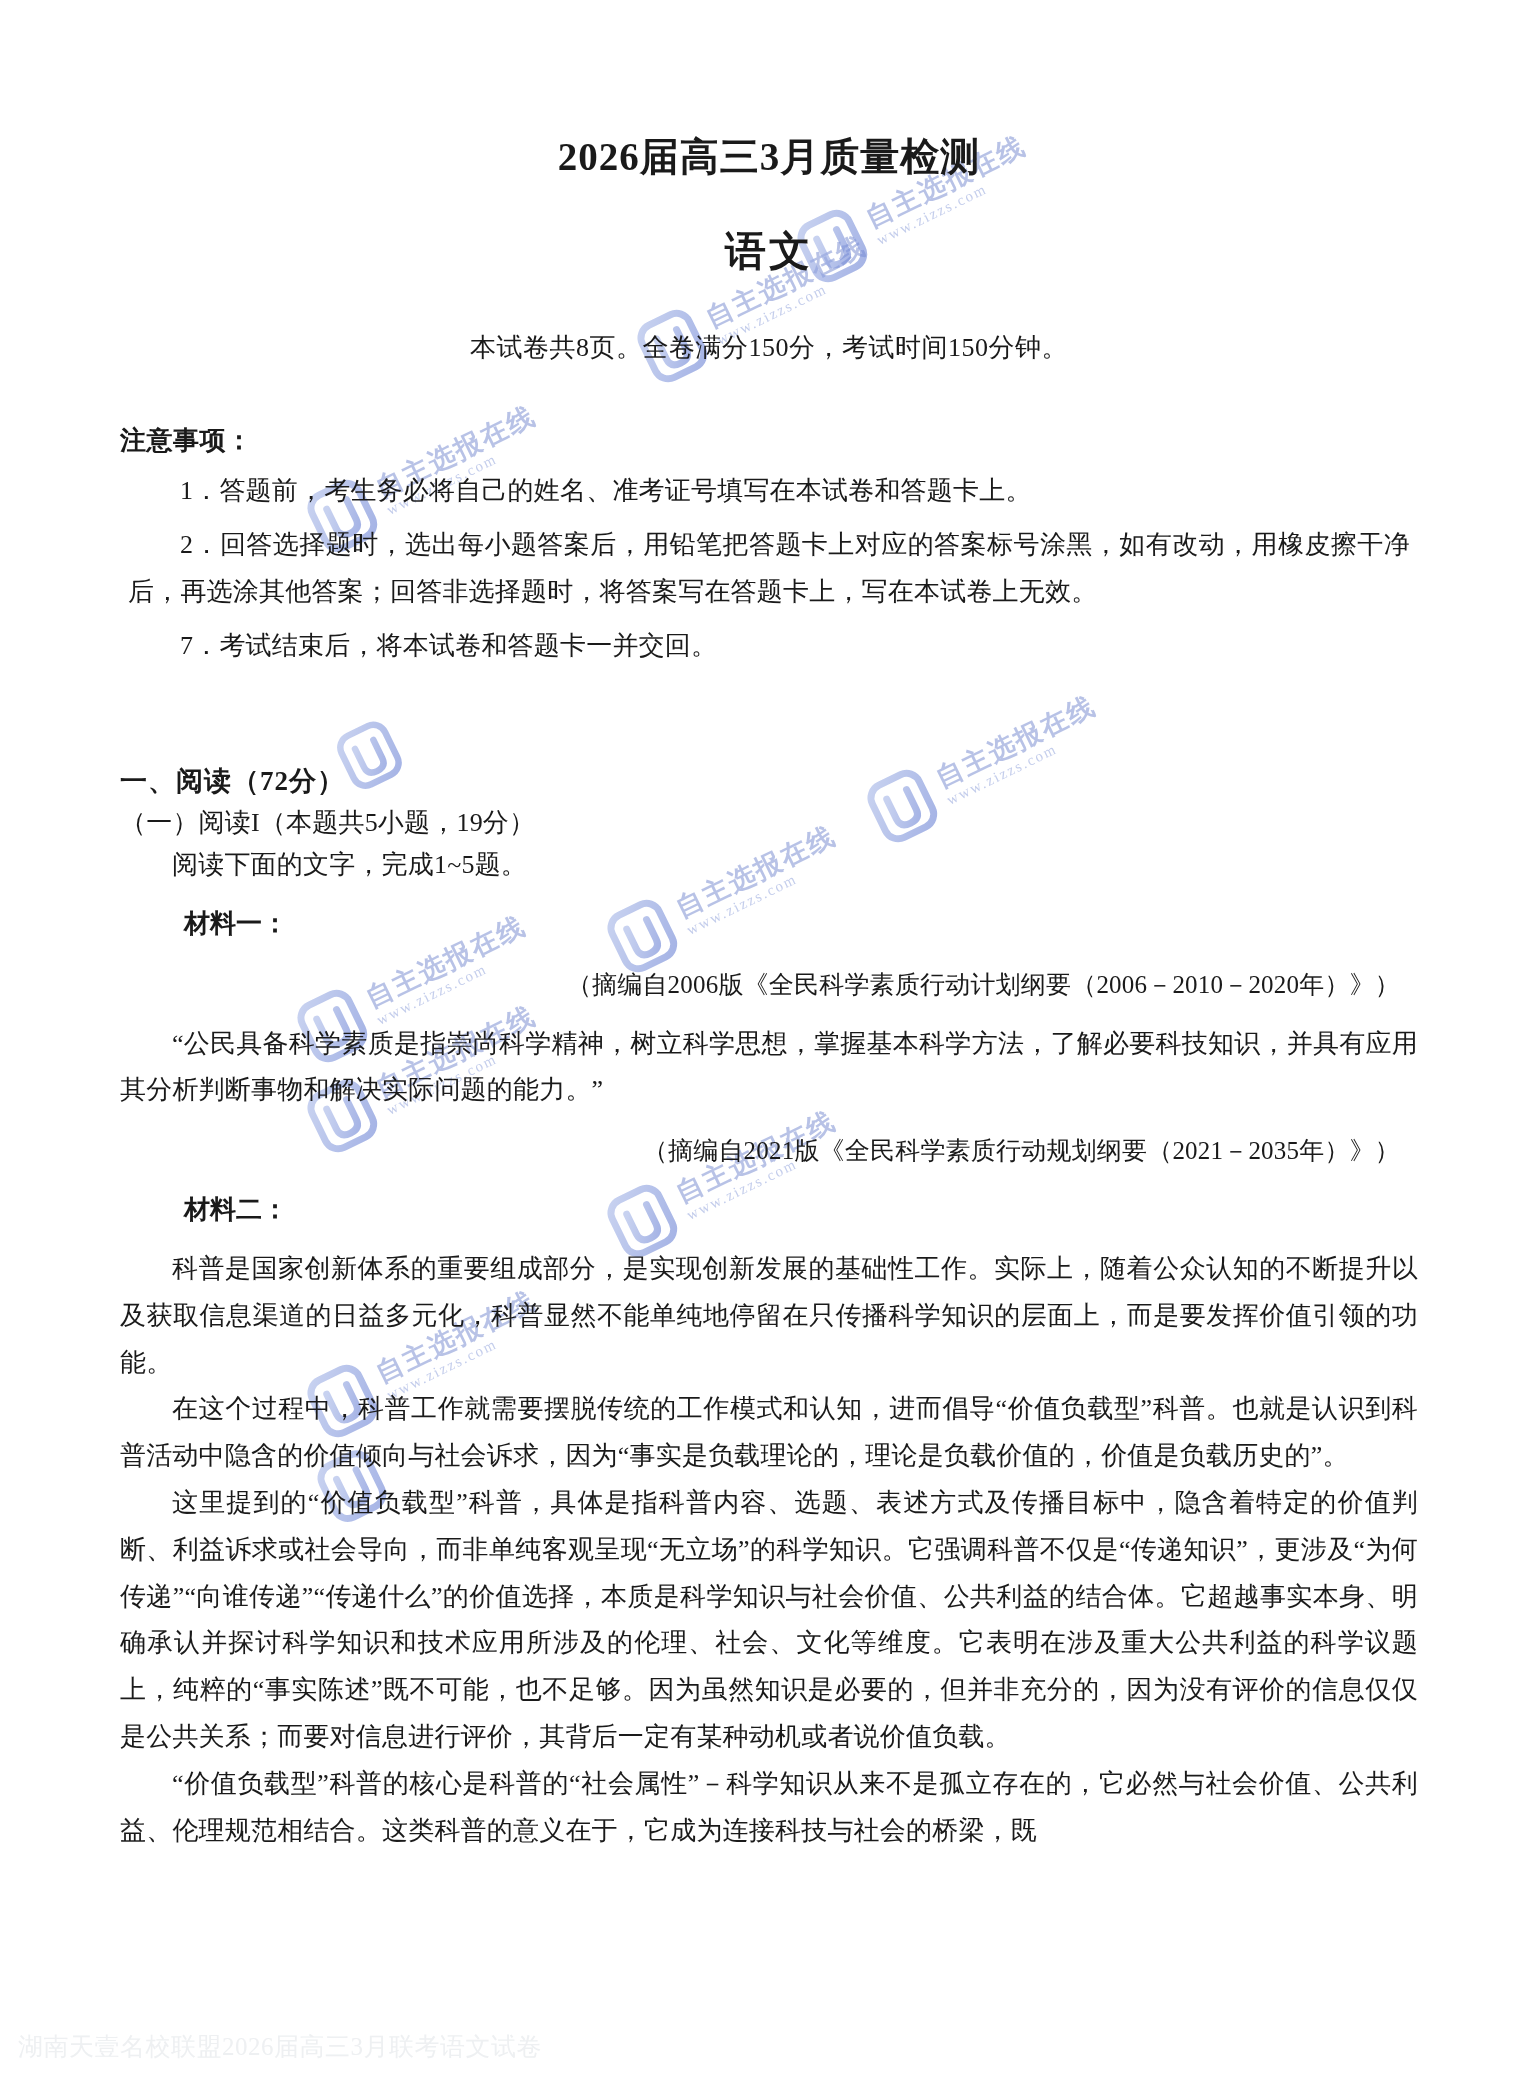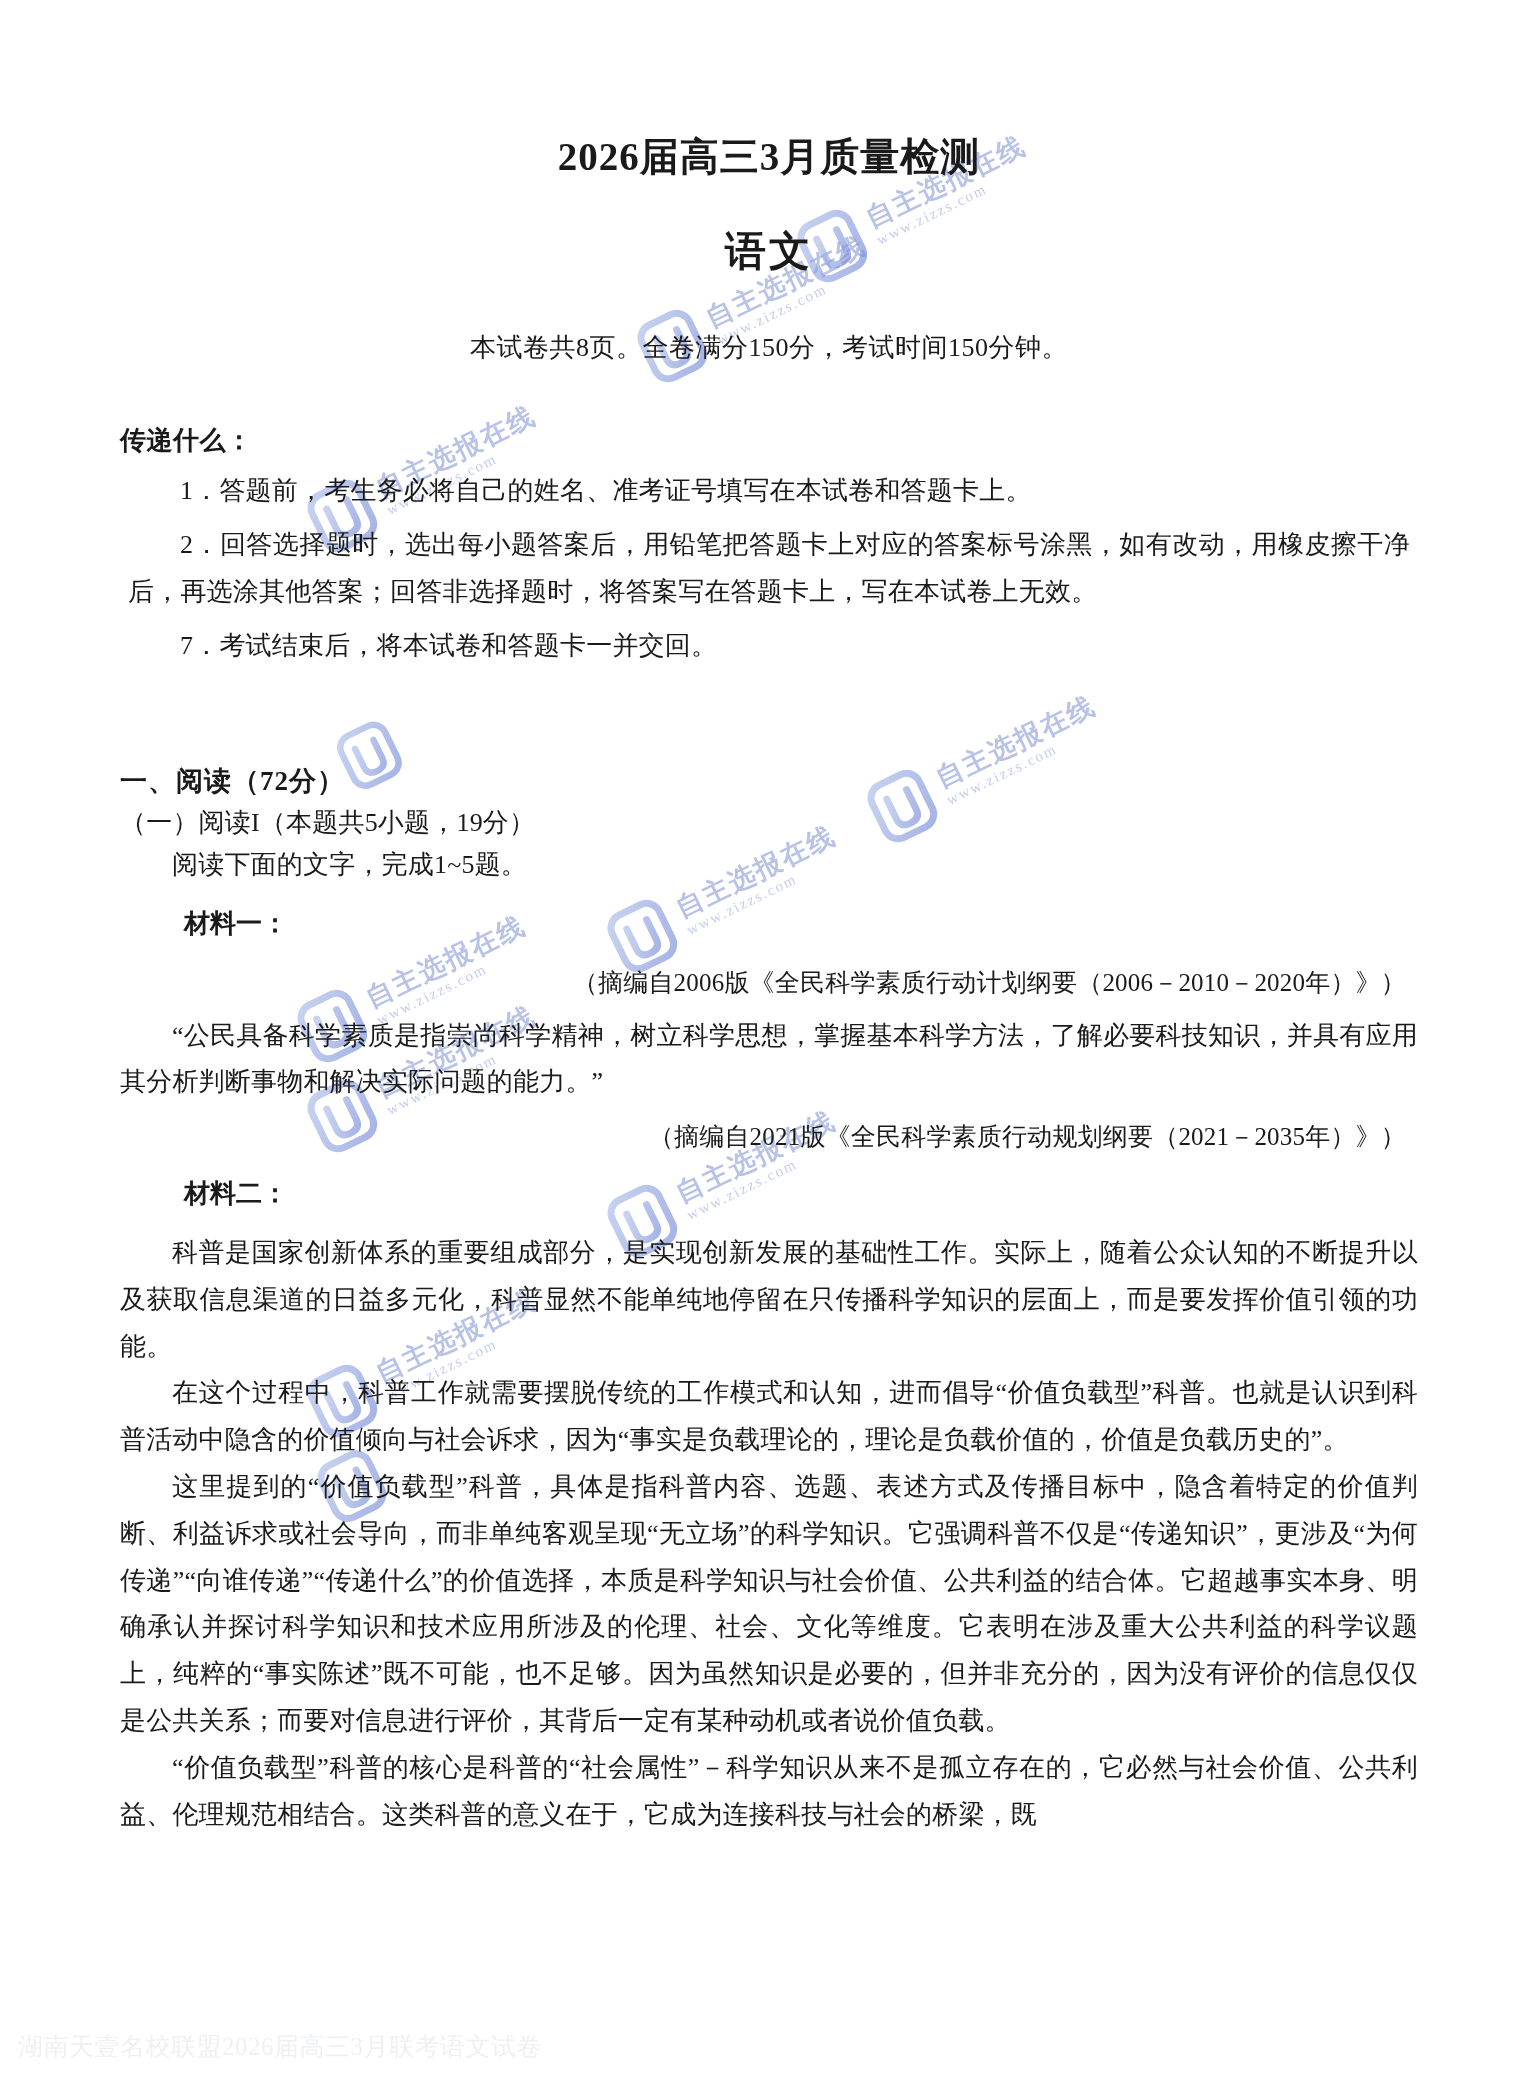--- a/index.html
+++ b/index.html
@@ -95,21 +95,21 @@
   .material-label {
     font-size: 26px;
     font-weight: 700;
     margin: 12px;
     text-indent: 52px;
     line-height: 1.80;
   }
   .source-line {
     font-size: 25px;
     line-height: 1.80;
-    margin: 8px;
+    margin: 14px;
     text-align: right;
     padding-right: 4px;
     letter-spacing: 0.2px;
   }
 
   
   .page-footer {
     position: absolute;
     left: 0;
     bottom: 14px;
@@ -339,21 +339,21 @@
       </div>
     </div>
 
   <div class="content">
 
     <h1 class="doc-title">2026届高三3月质量检测</h1>
     <h2 class="doc-subject">语文</h2>
     <p class="exam-meta">本试卷共8页。全卷满分150分，考试时间150分钟。</p>
 
     <div class="notice-block">
-      <p class="notice-heading">传递什么：</p>
+      <p class="notice-heading">注意事项：</p>
       <p class="notice-item">1．答题前，考生务必将自己的姓名、准考证号填写在本试卷和答题卡上。</p>
       <p class="notice-item">2．回答选择题时，选出每小题答案后，用铅笔把答题卡上对应的答案标号涂黑，如有改动，用橡皮擦干净后，再选涂其他答案；回答非选择题时，将答案写在答题卡上，写在本试卷上无效。</p>
       <p class="notice-item">7．考试结束后，将本试卷和答题卡一并交回。</p>
     </div>
 
     <div class="section-gap"></div>
 
     <h3 class="section-title">一、阅读（72分）</h3>
     <p class="subsection-title">（一）阅读I（本题共5小题，19分）</p>
     <p class="para">阅读下面的文字，完成1~5题。</p>

